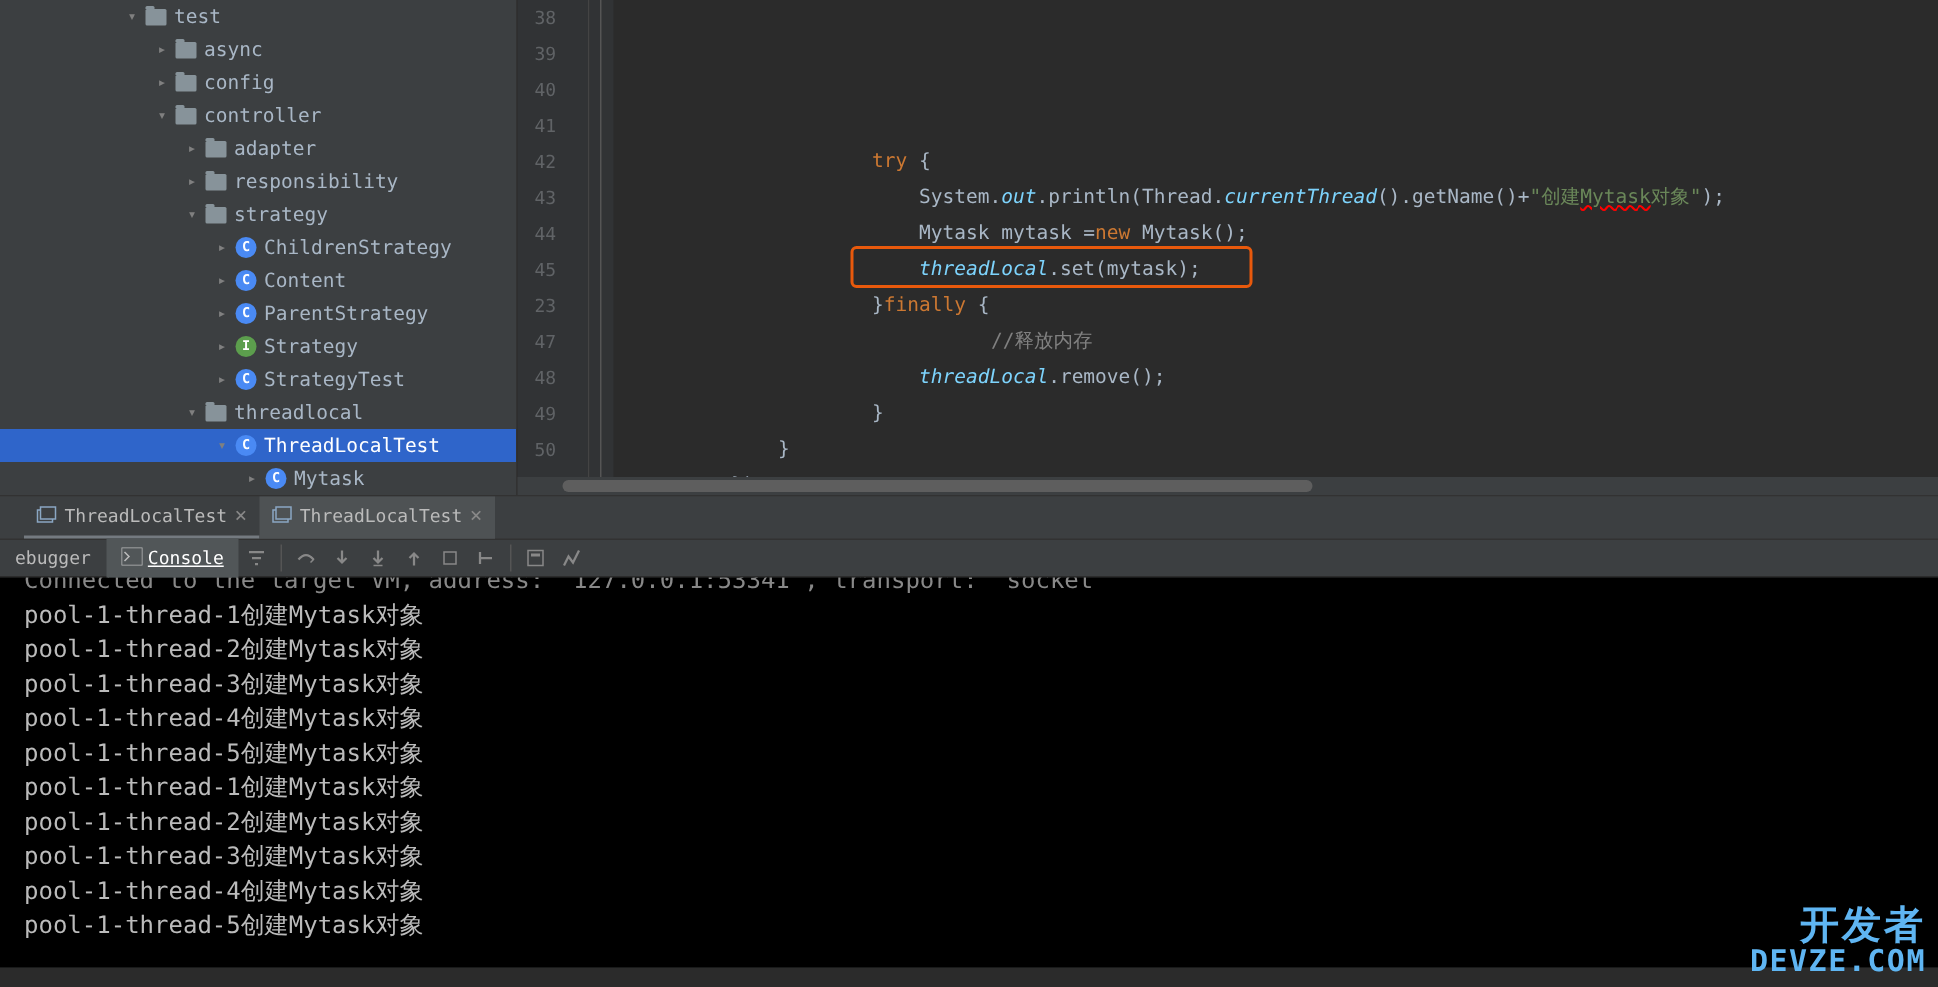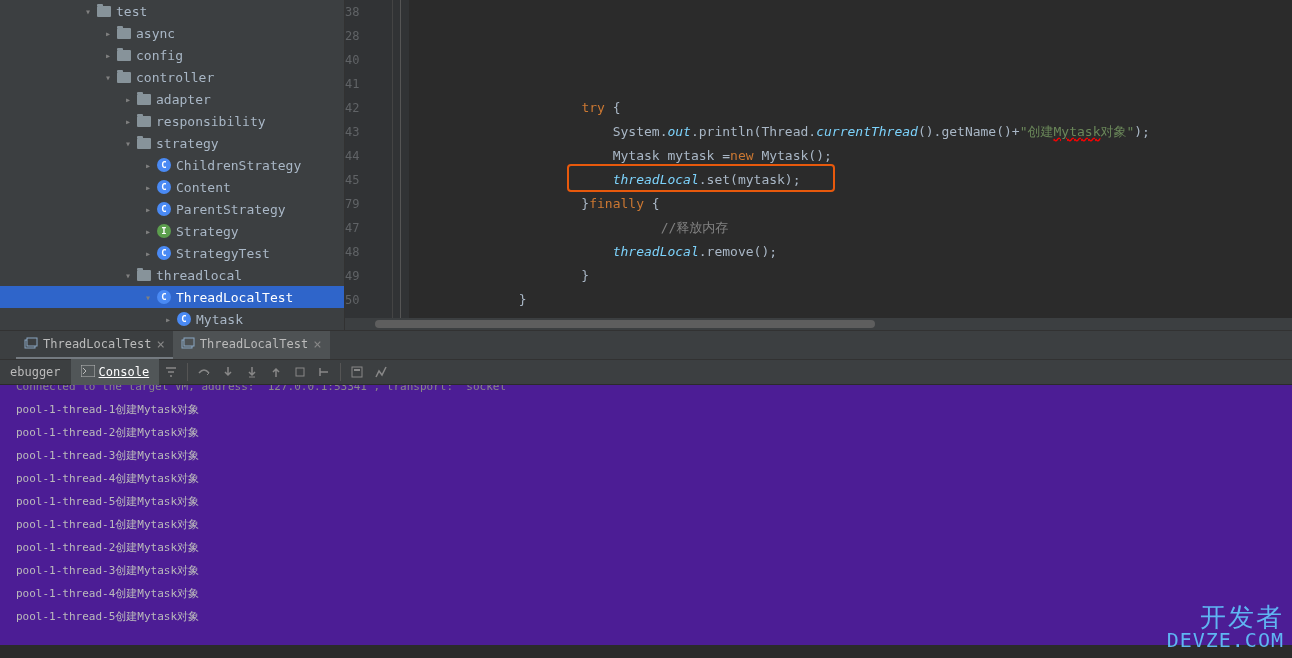--- a/index.html
+++ b/index.html
@@ -9,21 +9,21 @@
 .tree-row { display:flex; align-items:center; height:22px; white-space:nowrap; cursor:pointer; font-family:"Segoe UI","Helvetica",sans-serif; font-size:13px; }
 .tree-row.selected-active { background:#2f65ca; color:#fff; }
 .tree-arrow { width:16px; text-align:center; color:#808080; font-size:10px; }
 .tree-icon { width:16px; height:16px; margin-right:4px; display:inline-flex; align-items:center; justify-content:center; }
 .folder-icon { background:#87939a; width:14px; height:11px; border-radius:1px; position:relative; }
 .folder-icon::before { content:""; position:absolute; top:-2px; left:0; width:6px; height:2px; background:#87939a; border-radius:1px 1px 0 0; }
 .class-icon { background:#4a8af4; width:14px; height:14px; border-radius:50%; color:#fff; font-size:9px; font-weight:bold; display:flex; align-items:center; justify-content:center; }
 .interface-icon { background:#5c9e4d; width:14px; height:14px; border-radius:50%; color:#fff; font-size:9px; font-weight:bold; display:flex; align-items:center; justify-content:center; }
 .editor { flex:1; background:#2b2b2b; display:flex; flex-direction:column; position:relative; }
 .editor-body { display:flex; flex:1; overflow:hidden; }
-.gutter { width:48px; background:#313335; text-align:left; padding-right:10px; color:#606366; font-size:12px; line-height:24px; border-right:1px solid #444; }
+.gutter { width:48px; background:#313335; text-align:center; padding-right:10px; color:#606366; font-size:12px; line-height:24px; border-right:1px solid #444; }
 .gutter-fold { width:16px; background:#313335; position:relative; }
 .fold-line { position:absolute; left:7px; top:0; bottom:0; width:1px; background:#555; }
 .code { flex:1; padding-left:8px; font-size:13px; line-height:24px; white-space:pre; position:relative; }
 .kw { color:#cc7832; }
 .field { color:#7dd3fc; font-style:italic; }
 .str { color:#6a8759; }
 .comment { color:#808080;margin-left:48px; }
 .punct { color:#a9b7c6; }
 .str-error { text-decoration:underline wavy #ff0000; }
 .highlight-box { position:absolute; border:2px solid #e8590c; border-radius:4px; }
@@ -34,22 +34,22 @@
 .tab { display:flex; align-items:center; padding:0 8px; height:28px; gap:5px; color:#bbb; }
 .tab.inactive { border-bottom:2px solid #747a80; }
 .tab.active { background:#4e5254; border-bottom:2px solid #4e5254; }
 .tab-close { color:#888; font-size:14px; }
 .tab-icon { width:14px; height:14px; }
 .toolbar-row { display:flex; height:26px; align-items:center; background:#3c3f41; border-top:1px solid #323232; border-bottom:1px solid #2b2b2b; font-family:"Segoe UI",sans-serif; font-size:12px;text-align:center; }
 .tb-item { padding:0 10px; color:#bbb; height:26px; display:flex; align-items:center; gap:4px; }
 .tb-item.active { background:#515658; color:#fff;text-decoration:underline; }
 .tb-btn { width:24px; height:24px; display:flex; align-items:center; justify-content:center; color:#888; }
 .sep { width:1px; height:18px; background:#555; margin:0 4px; }
-.console { background:#4c1d95; padding:2px 0 2px 16px; font-size:11px; line-height:23px; color:#bbbbbb; height:260px; overflow:hidden; }
-.watermark { position:absolute; right:8px; bottom:8px; color:#5fb5f2; font-family:Arial,sans-serif; font-weight:normal; text-align:right; line-height:1; }
+.console { background:#000000; padding:2px 0 2px 16px; font-size:16px; line-height:23px; color:#bbbbbb; height:260px; overflow:hidden; }
+.watermark { position:absolute; right:8px; bottom:8px; color:#5fb5f2; font-family:Arial,sans-serif; font-weight:bold; text-align:right; line-height:1; }
 .watermark .l1 { font-size:26px; letter-spacing:2px; }
 .watermark .l2 { font-size:20px; letter-spacing:1px; }
 </style>
 </head>
 <body>
 
 <div class="main">
   <div class="project-tree" id="tree">
       <div class="tree-row" style="padding-left: 80px;">
         <span class="tree-arrow">▾</span>
@@ -154,28 +154,28 @@
         <span class="tree-icon">
           <span class="class-icon">C</span>
         </span>
         <span>Mytask</span>
       </div>
     </div>
   <div class="editor">
     <div class="editor-body">
       <div class="gutter" id="gutter">
           <div>38</div>
-          <div>28</div>
+          <div>39</div>
           <div>40</div>
           <div>41</div>
           <div>42</div>
           <div>43</div>
           <div>44</div>
           <div>45</div>
-          <div>79</div>
+          <div>23</div>
           <div>47</div>
           <div>48</div>
           <div>49</div>
           <div>50</div>
           <div>51</div>
         </div>
       <div class="gutter-fold">
           <div class="fold-line"></div>
         </div>
       <div class="code" id="code">

